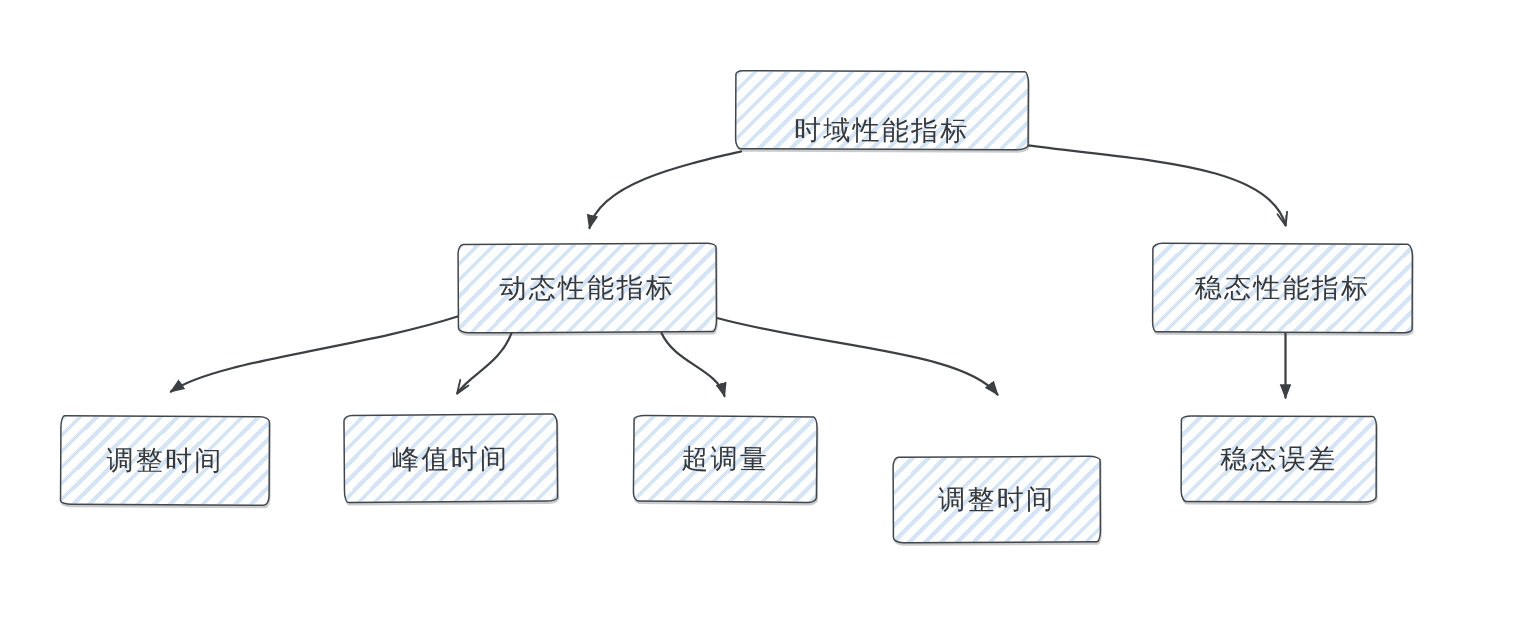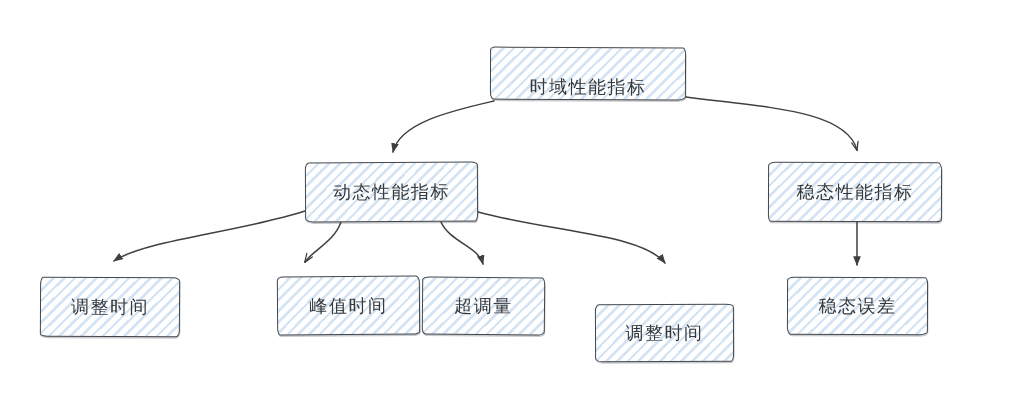--- a/index.html
+++ b/index.html
@@ -35,24 +35,24 @@
       rgba(255, 255, 255, 0) 2.6px,
       rgba(255, 255, 255, 0) 7.6px
     );
     box-shadow: 0.5px 1.5px 0 0 rgba(63, 69, 75, 0.28);
   }
   
   .n-root     { left: 490px; top: 47px;  width: 196px; height: 53px; border-radius: 5px 3px 8px 4px / 3px 8px 4px 7px; transform: rotate(0.25deg); align-items: flex-end; }
   .n-dynamic  { left: 305px; top: 162px; width: 173px; height: 60px; border-radius: 4px 7px 3px 8px / 7px 3px 8px 4px; transform: rotate(-0.3deg); justify-content: center; }
   .n-steady   { left: 768px; top: 162px; width: 174px; height: 60px; border-radius: 7px 4px 6px 3px / 4px 8px 3px 7px; transform: rotate(0.2deg); }
   .n-rise     { left: 40px;  top: 277px; width: 140px; height: 60px; border-radius: 3px 7px 4px 8px / 8px 4px 7px 3px; transform: rotate(0.3deg); }
-  .n-peak     { left: 229px; top: 276px; width: 143px; height: 59px; border-radius: 6px 4px 8px 3px / 4px 7px 3px 8px; transform: rotate(-0.4deg); margin-left: 48px; }
+  .n-peak     { left: 229px; top: 276px; width: 143px; height: 59px; border-radius: 6px 4px 8px 3px / 4px 7px 3px 8px; transform: rotate(-0.4deg); }
   .n-over     { left: 422px; top: 277px; width: 123px; height: 58px; border-radius: 8px 3px 6px 4px / 3px 8px 4px 6px; transform: rotate(0.5deg); }
   .n-settle   { left: 595px; top: 276px; width: 139px; height: 58px; border-radius: 4px 8px 3px 7px / 7px 3px 8px 4px; transform: rotate(-0.25deg); margin-top: 28px; }
-  .n-error    { left: 787px; top: 277px; width: 141px; height: 58px; border-radius: 7px 3px 8px 4px / 3px 7px 4px 8px; transform: rotate(0.2deg); }
+  .n-error    { left: 787px; top: 277px; width: 131px; height: 58px; border-radius: 7px 3px 8px 4px / 3px 7px 4px 8px; transform: rotate(0.2deg); }
   .node-label { white-space: nowrap; }
 </style>
 </head>
 <body>
 
 <div class="canvas">
 
   <svg class="edges" viewBox="0 0 1014 412" xmlns="http://www.w3.org/2000/svg">
     <defs>
       <marker id="ah-filled" viewBox="0 0 10 8" refX="8" refY="3.5" markerWidth="11" markerHeight="9" orient="auto" markerUnits="userSpaceOnUse">

